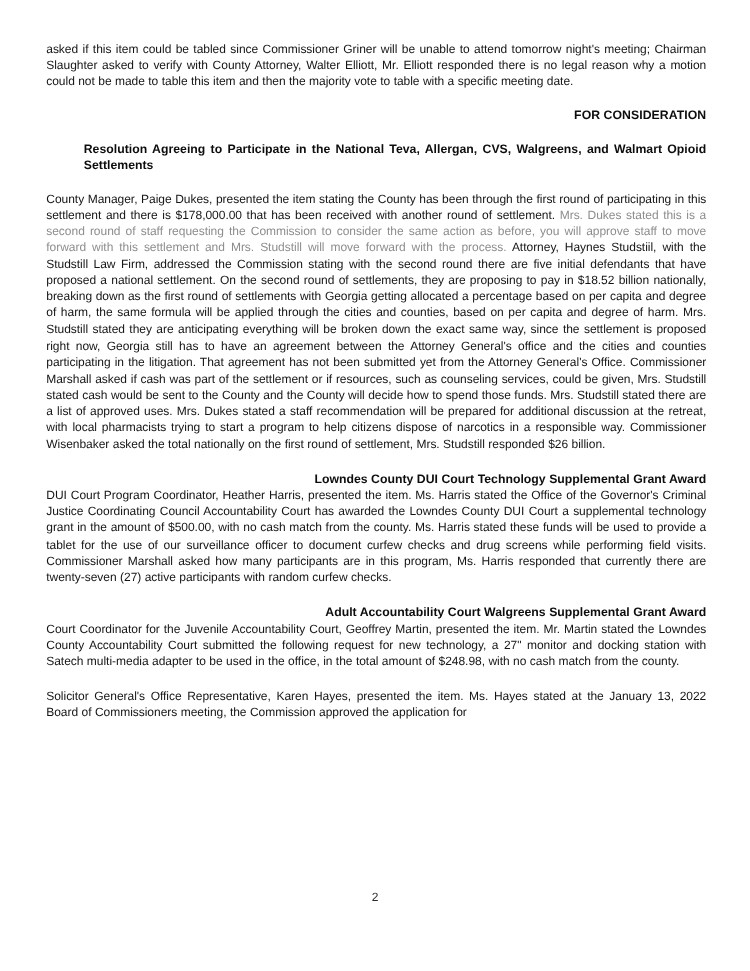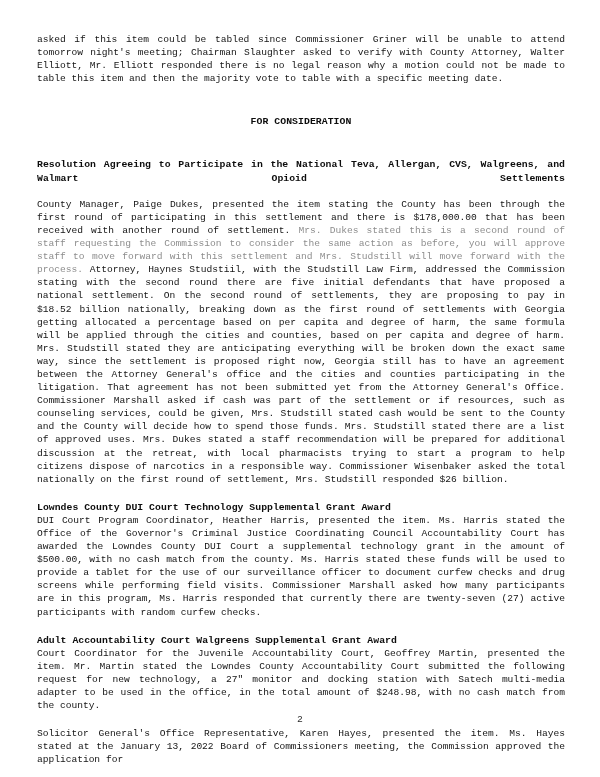--- a/index.html
+++ b/index.html
@@ -18,56 +18,56 @@
     height: 777px;
     background: #ffffff;
     overflow: hidden;
     box-sizing: border-box;
   }
   #content {
     position: absolute;
     left: 37px;
     top: 33px;
     width: 528px;
-    font-family: Liberation Mono, monospace;
   }
   .para {
     font-size: 9.6px;
     line-height: 13.1px;
     color: #141414;
     text-align: justify;
     text-justify: inter-word;
     margin: 0;
     letter-spacing: -0.02px;
     word-spacing: 0.1px;
   }
   .gray {
     color: #8d8d8d;
   }
   .section-head {
     font-size: 9.8px;
     line-height: 13.1px;
     font-weight: bold;
     color: #0d0d0d;
-    margin: 16px;
-    text-align: center;
+    margin: 0;
+    text-align: right;
     letter-spacing: 0.05px;
   }
   .item-head {
     font-size: 9.8px;
     line-height: 13.1px;
     font-weight: bold;
     color: #0d0d0d;
     margin: 0;
-    text-align: left;
+    text-align: right;
     letter-spacing: 0.02px;
   }
   .item-head.justified {
     text-align: justify;
     text-justify: inter-word;
+    margin-left: 30px;
   }
   .item-head.justified::after {
     content: "";
     display: inline-block;
     width: 100%;
   }
   .gap-md { height: 14px; }
   .gap-lg { height: 15px; }
   #page-number {
     position: absolute;

